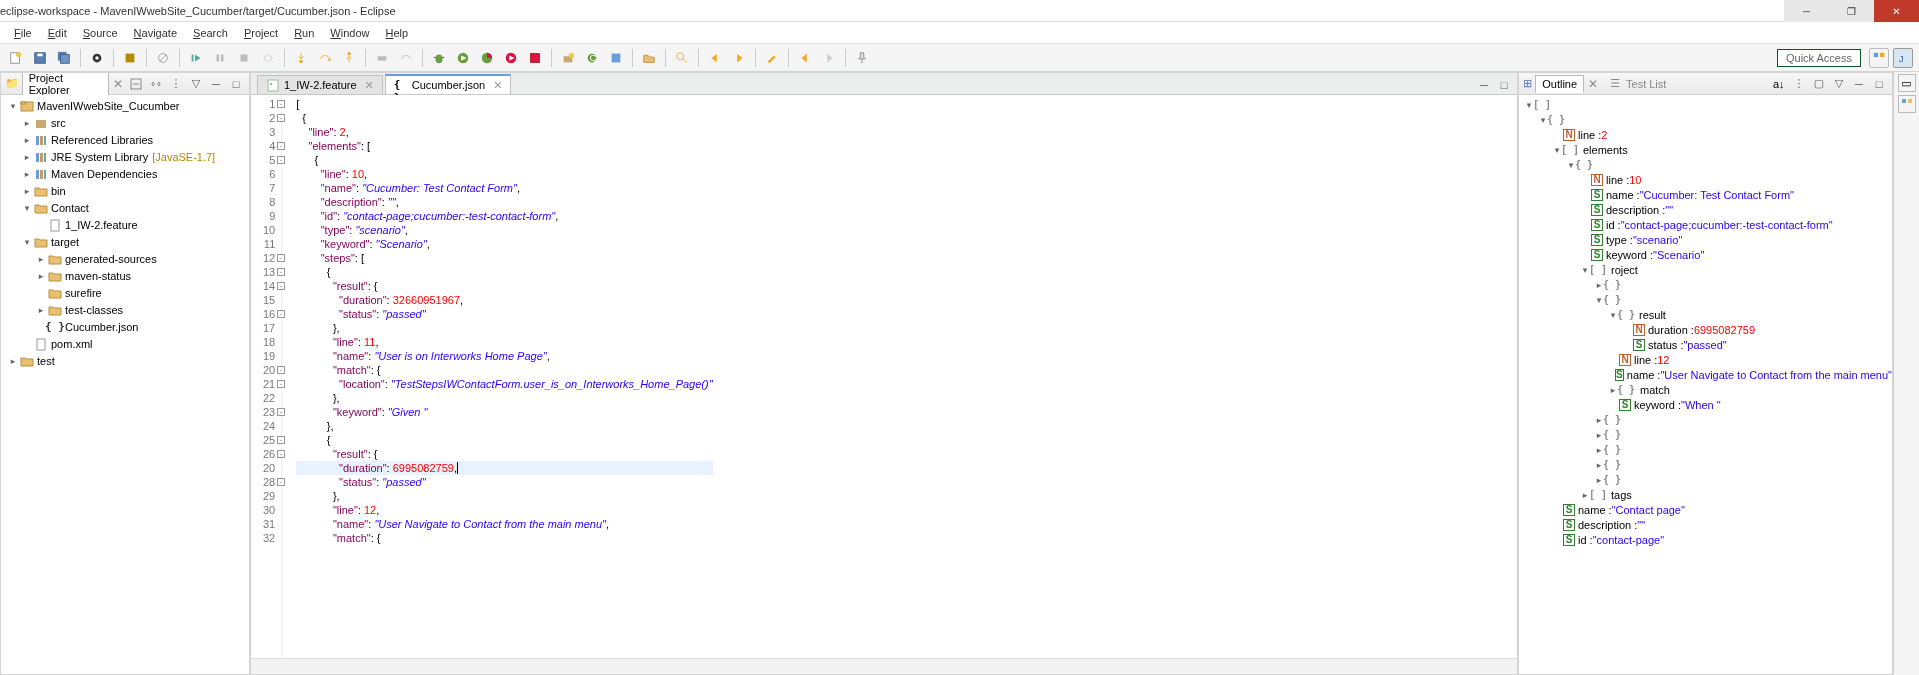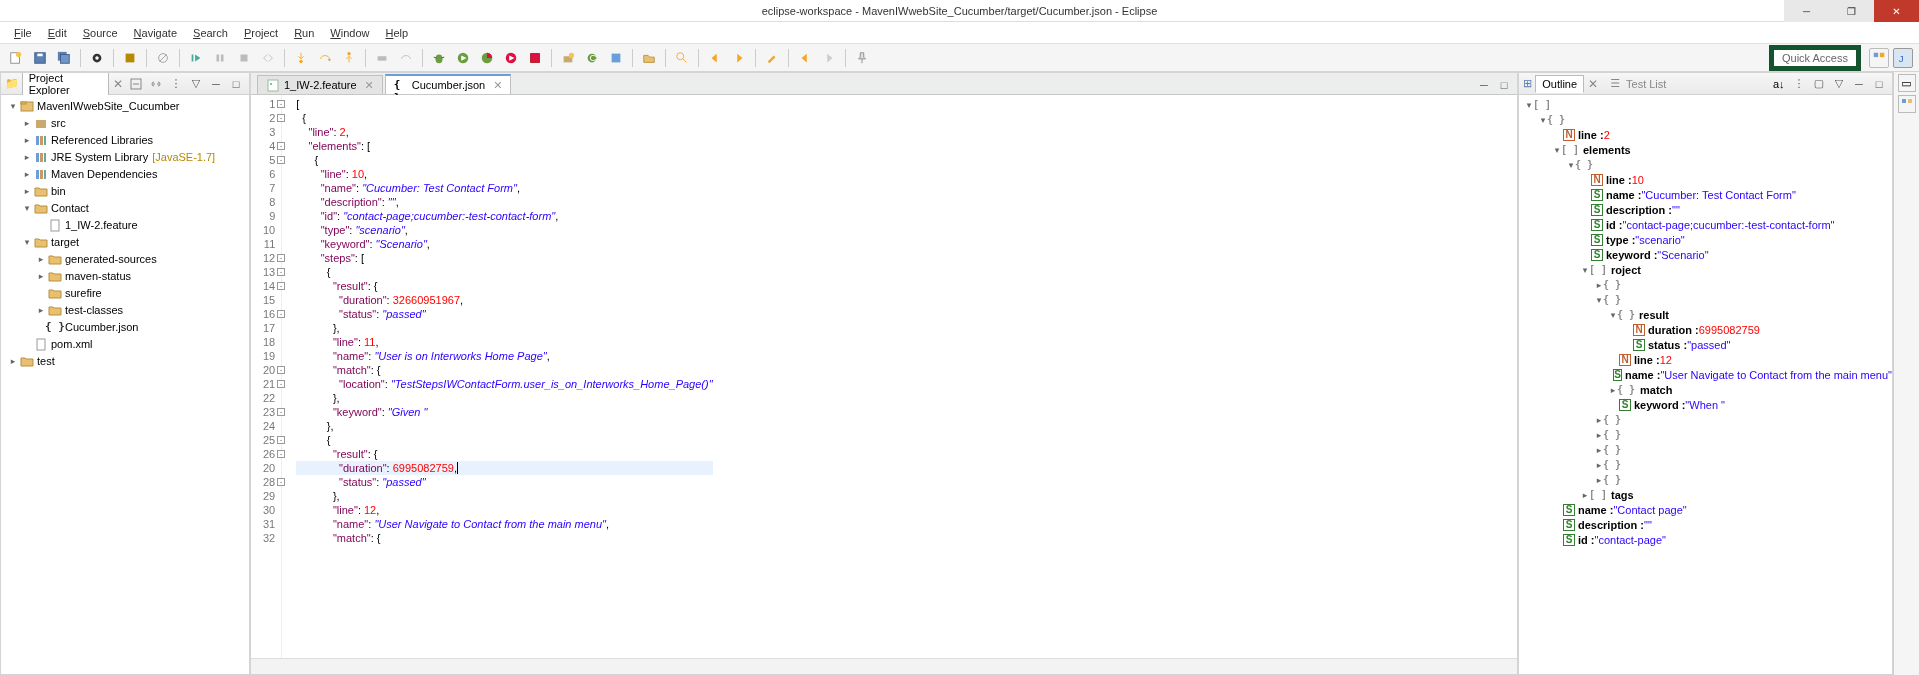--- a/index.html
+++ b/index.html
@@ -1,31 +1,31 @@
 <!DOCTYPE html>
 <html><head>
 <meta charset="utf-8">
 <style>
 * { margin:0; padding:0; box-sizing:border-box; font-family:"Segoe UI",Tahoma,sans-serif; font-size:11px; }
 body { background:#f0f0f0; overflow:hidden; width:1919px; height:675px; display:flex; flex-direction:column; }
-.titlebar { background:#fff; border-bottom:1px solid #ddd; height:22px; display:flex; align-items:center; justify-content:center; position:relative; }
+.titlebar { background:#fff; border-bottom:1px solid #ddd; height:22px; display:flex; align-items:center; position:relative; }
 .titlebar .title { color:#333; }
 .winbtns { position:absolute; right:0; top:0; display:flex; }
 .winbtn { width:45px; height:22px; display:flex; align-items:center; justify-content:center; font-size:10px; color:#333; }
 .winbtn.close { background:#c0392b; color:#fff; }
 .winbtn.max { background:#e8e8e8; }
 .winbtn.min { background:#e8e8e8; }
 .menubar { background:#fff; border-bottom:1px solid #e0e0e0; height:22px; display:flex; align-items:center; padding:0 6px; }
 .menubar span { padding:0 8px; color:#333; }
 .menubar span u { text-decoration:underline; }
 .toolbar { background:#f5f5f5; border-bottom:1px solid #d4d4d4; height:28px; display:flex; align-items:center; padding:0 6px; gap:4px; }
 .tbicon { width:20px; height:20px; display:flex; align-items:center; justify-content:center; border-radius:2px; }
 .tbsep { width:1px; height:18px; background:#ccc; margin:0 2px; }
 .tbicon svg { width:14px; height:14px; }
-.quickaccess { margin-left:auto; border:5px solid #14532d; padding:2px 8px; background:#fff; color:#666; }
+.quickaccess { margin-left:auto; border:1px solid #14532d; padding:2px 8px; background:#fff; color:#666; }
 .main { flex:1; display:flex; min-height:0; }
 .panel { background:#fff; border:1px solid #d4d4d4; display:flex; flex-direction:column; overflow:hidden; }
 .panel-header { background:linear-gradient(#f6f6f6,#eaeaea); border-bottom:1px solid #d0d0d0; height:22px; display:flex; align-items:center; padding:0 4px; }
 .panel-title { font-weight:normal; padding:2px 6px; }
 .panel-title.active { background:#fff; border:1px solid #bbb; border-bottom:1px solid #fff; }
 .panel-x { color:#888; font-size:12px; padding:0 4px; cursor:default; }
 .panel-icons { margin-left:auto; display:flex; gap:2px; }
 .panel-icon { width:18px; height:18px; display:flex; align-items:center; justify-content:center; color:#555; }
 
 .pe { width:250px; }
@@ -59,21 +59,21 @@
 .hscroll-inner { width:2000px; height:1px; }
 
 .outline { width:375px; }
 .ol-body { flex:1; overflow:auto; padding:2px 0; background:#fff; }
 .oln { display:flex; align-items:center; height:15px; white-space:nowrap; }
 .ol-tw { width:12px; text-align:center; color:#666; font-size:9px;}
 .ol-ic { width:14px; height:14px; display:inline-flex; align-items:center; justify-content:center; margin-right:3px; font-weight:bold; font-size:10px;}
 .ol-br { color:#888; font-family:monospace; }
 .ol-N { background:#fff; border:1px solid #c06030; color:#c06030; width:12px; height:12px; text-align:center; line-height:10px;}
 .ol-S { background:#fff; border:1px solid #308030; color:#308030; width:12px; height:12px; text-align:center; line-height:10px;}
-.ol-key { color:#000;font-weight:bold; }
+.ol-key { color:#000; }
 .ol-vnum { color:#ff0000; }
 .ol-vstr { color:#2a00ff; }
 .rightbtns { width:26px; background:#f5f5f5; border-left:1px solid #d0d0d0; display:flex; flex-direction:column; align-items:center; padding-top:2px; gap:3px;}
 .rightbtns .sq { width:18px; height:18px; border:1px solid #bbb; display:flex; align-items:center; justify-content:center;}
 </style>
 </head>
 <body>
 
 <div class="titlebar">
   <span class="title">eclipse-workspace - MavenIWwebSite_Cucumber/target/Cucumber.json - Eclipse</span>

